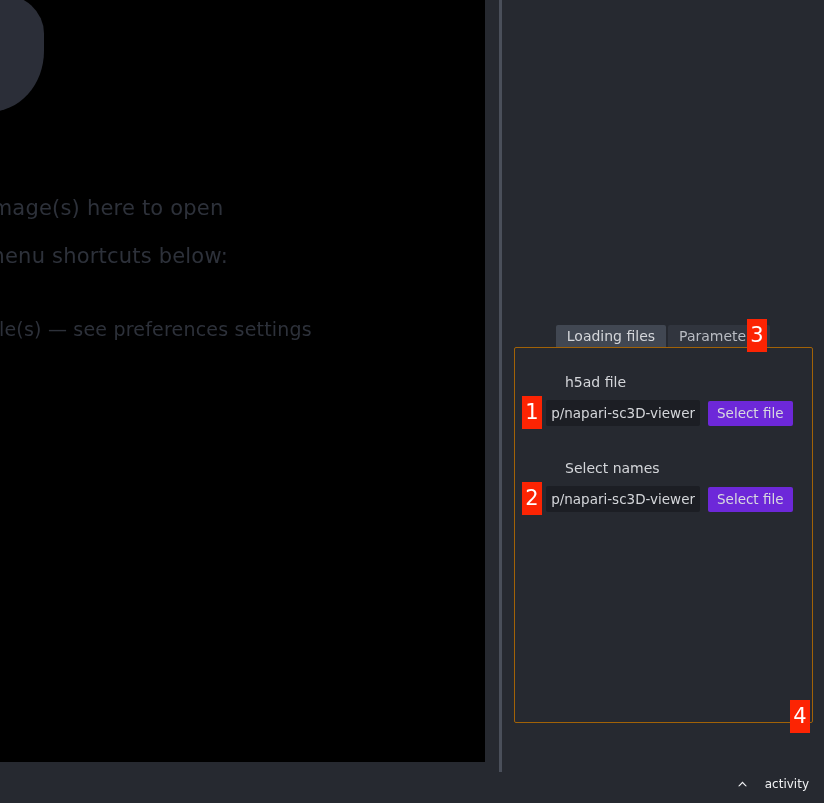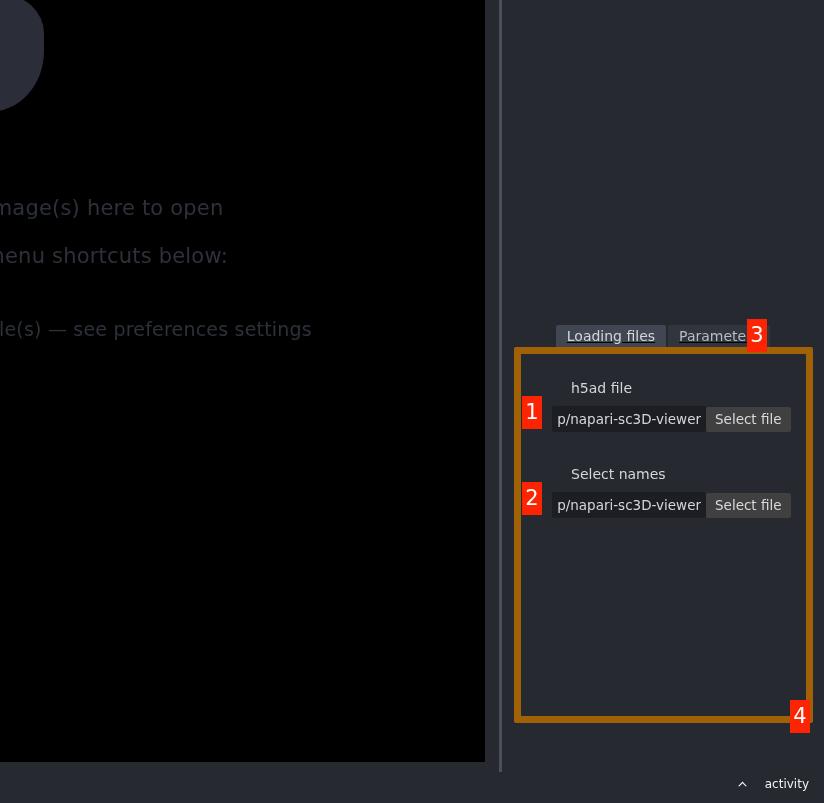--- a/index.html
+++ b/index.html
@@ -70,21 +70,20 @@
   }
 
   
   .tabbar {
     position: absolute;
     left: 0; top: 325px;
     width: 320px; height: 22px;
     display: flex;
     justify-content: center;
     align-items: flex-end;
-    text-decoration: underline;
   }
   .tab {
     height: 22px;
     padding: 0 11px;
     display: flex;
     align-items: center;
     font-size: 14px;
     color: #d4d6da;
     background: #414752;
     border-top-left-radius: 2px;
@@ -96,21 +95,21 @@
   .tab.inactive {
     background: #31353e;
     color: #b9bcc3;
   }
 
   
   .panel-frame {
     position: absolute;
     left: 10px; top: 347px;
     width: 299px; height: 376px;
-    border: 7px solid #a16207;
+    border: 1px solid #a16207;
     border-radius: 2px;
     background: transparent;
   }
 
   .field-label {
     position: absolute;
     font-size: 14px;
     color: #d4d6da;
     white-space: nowrap;
   }
@@ -134,24 +133,24 @@
     color: #d4d6da;
     font-family: "DejaVu Sans", "Liberation Sans", sans-serif;
     font-size: 13.5px;
     padding: 0 5px;
     outline: none;
     direction: rtl;
     text-align: left;
   }
 
   .select-btn {
-    margin-left: 0;
+    margin-left: 8px;
     height: 25px;
     padding: 0 9px;
-    background: #404040;
+    background: #6d28d9;
     border: none;
     border-radius: 2px;
     color: #d8dadf;
     font-family: "DejaVu Sans", "Liberation Sans", sans-serif;
     font-size: 13.5px;
     cursor: pointer;
     white-space: nowrap;
   }
 
   

